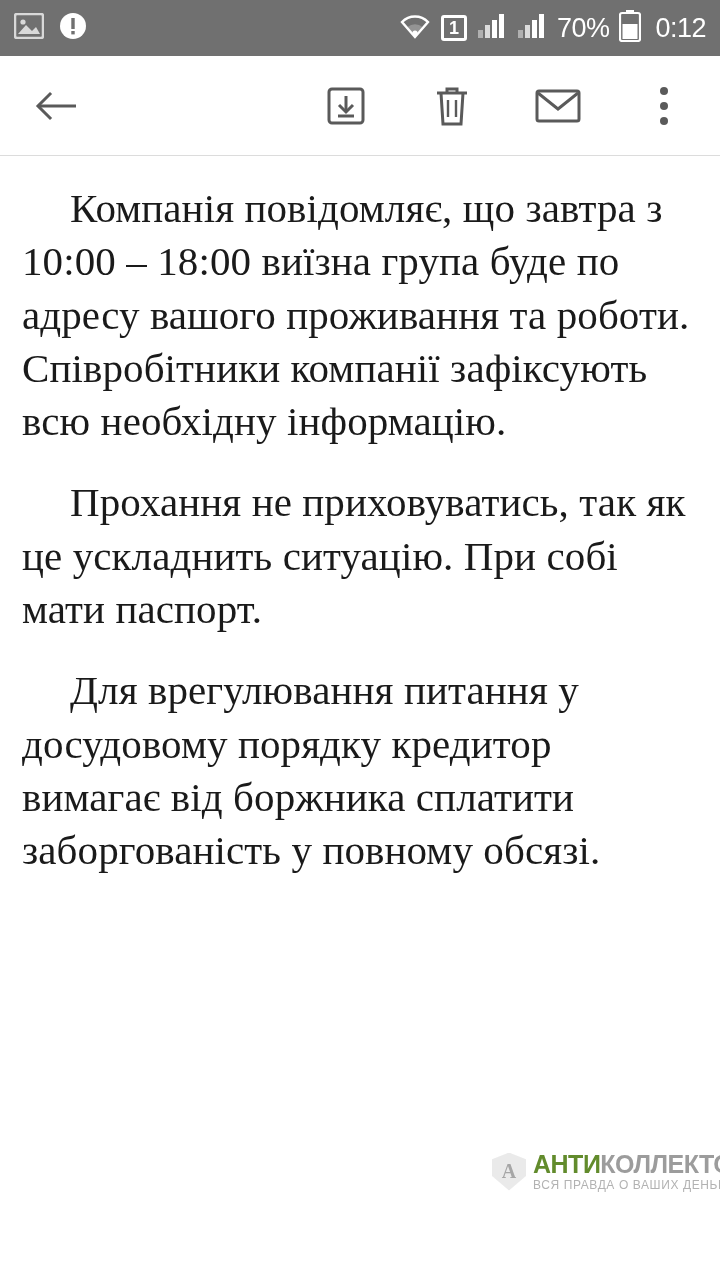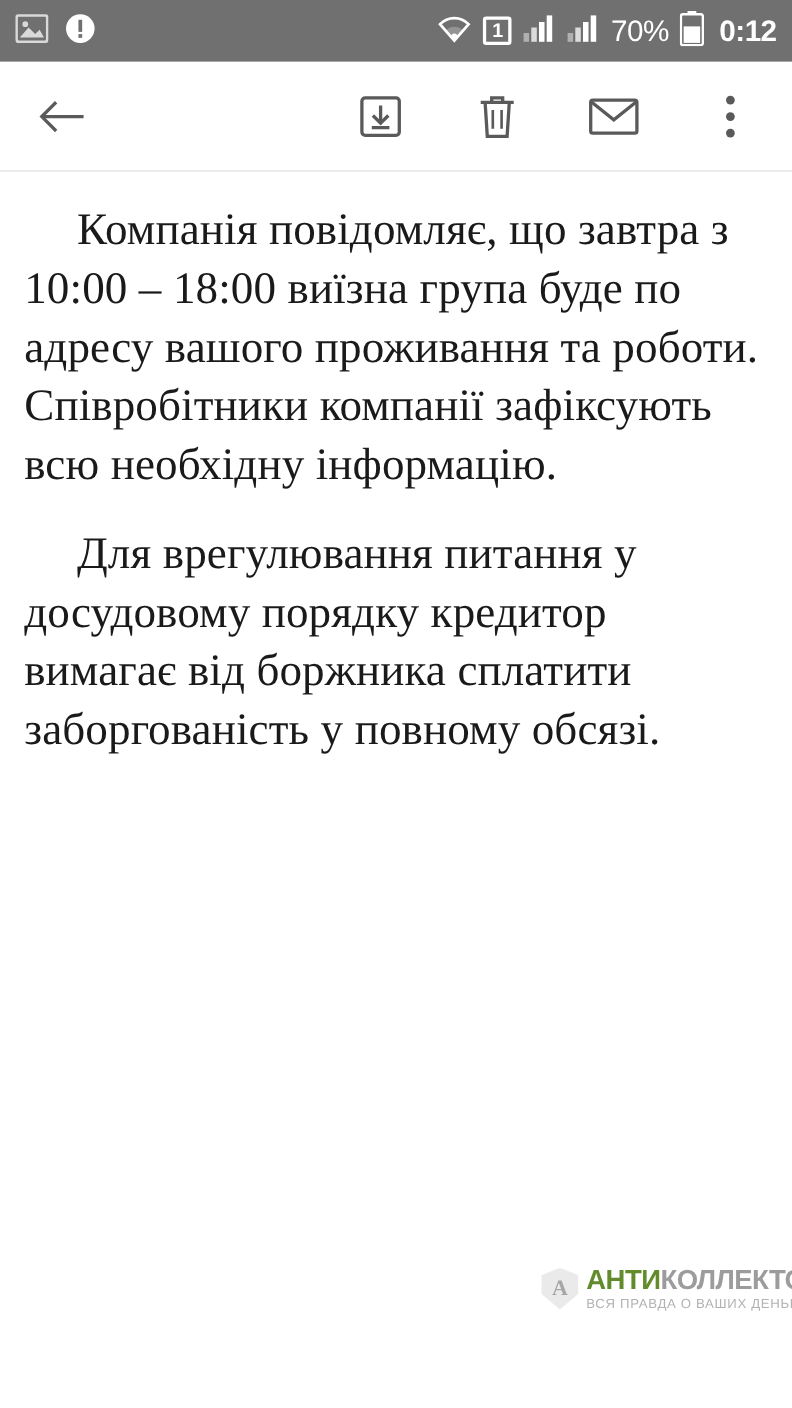--- a/index.html
+++ b/index.html
@@ -35,21 +35,21 @@
   .sb-icon { display: block; }
   .battery-pct {
     font-size: 27px;
     font-weight: normal;
     letter-spacing: -0.5px;
     color: #ffffff;
     font-family: "Liberation Sans", sans-serif;
   }
   .clock {
     font-size: 27px;
-    font-weight: bold;
+    font-weight: normal;
     color: #ffffff;
     letter-spacing: -0.5px;
     margin-left: 4px;
   }
   .sim-badge {
     width: 26px; height: 26px;
     border: 3px solid #ffffff;
     border-radius: 3px;
     display: flex; align-items: center; justify-content: center;
     font-size: 18px; font-weight: bold; line-height: 1;
@@ -226,20 +226,21 @@
     <svg width="14" height="44" viewBox="0 0 14 44">
       <circle cx="7" cy="7" r="4" fill="#5a5a5a"></circle>
       <circle cx="7" cy="22" r="4" fill="#5a5a5a"></circle>
       <circle cx="7" cy="37" r="4" fill="#5a5a5a"></circle>
     </svg>
   </div>
 </div>
 
 <div class="message-body">
   <p>Компанія повідомляє, що завтра з 10:00 – 18:00 виїзна група буде по адресу вашого проживання та роботи. Співробітники компанії зафіксують всю необхідну інформацію.</p>
+  <p>Прохання не приховуватись, так як це ускладнить ситуацію. При собі мати паспорт.</p>
   <p>Для врегулювання питання у досудовому порядку кредитор вимагає від боржника сплатити заборгованість у повному обсязі.</p>
 </div>
 
 <div class="watermark">
   <div class="wm-shield">
       <span>A</span>
     </div>
   <div class="wm-text">
     <div class="wm-title">
       <span class="red">АНТИ</span><span class="grey">КОЛЛЕКТОР</span>

